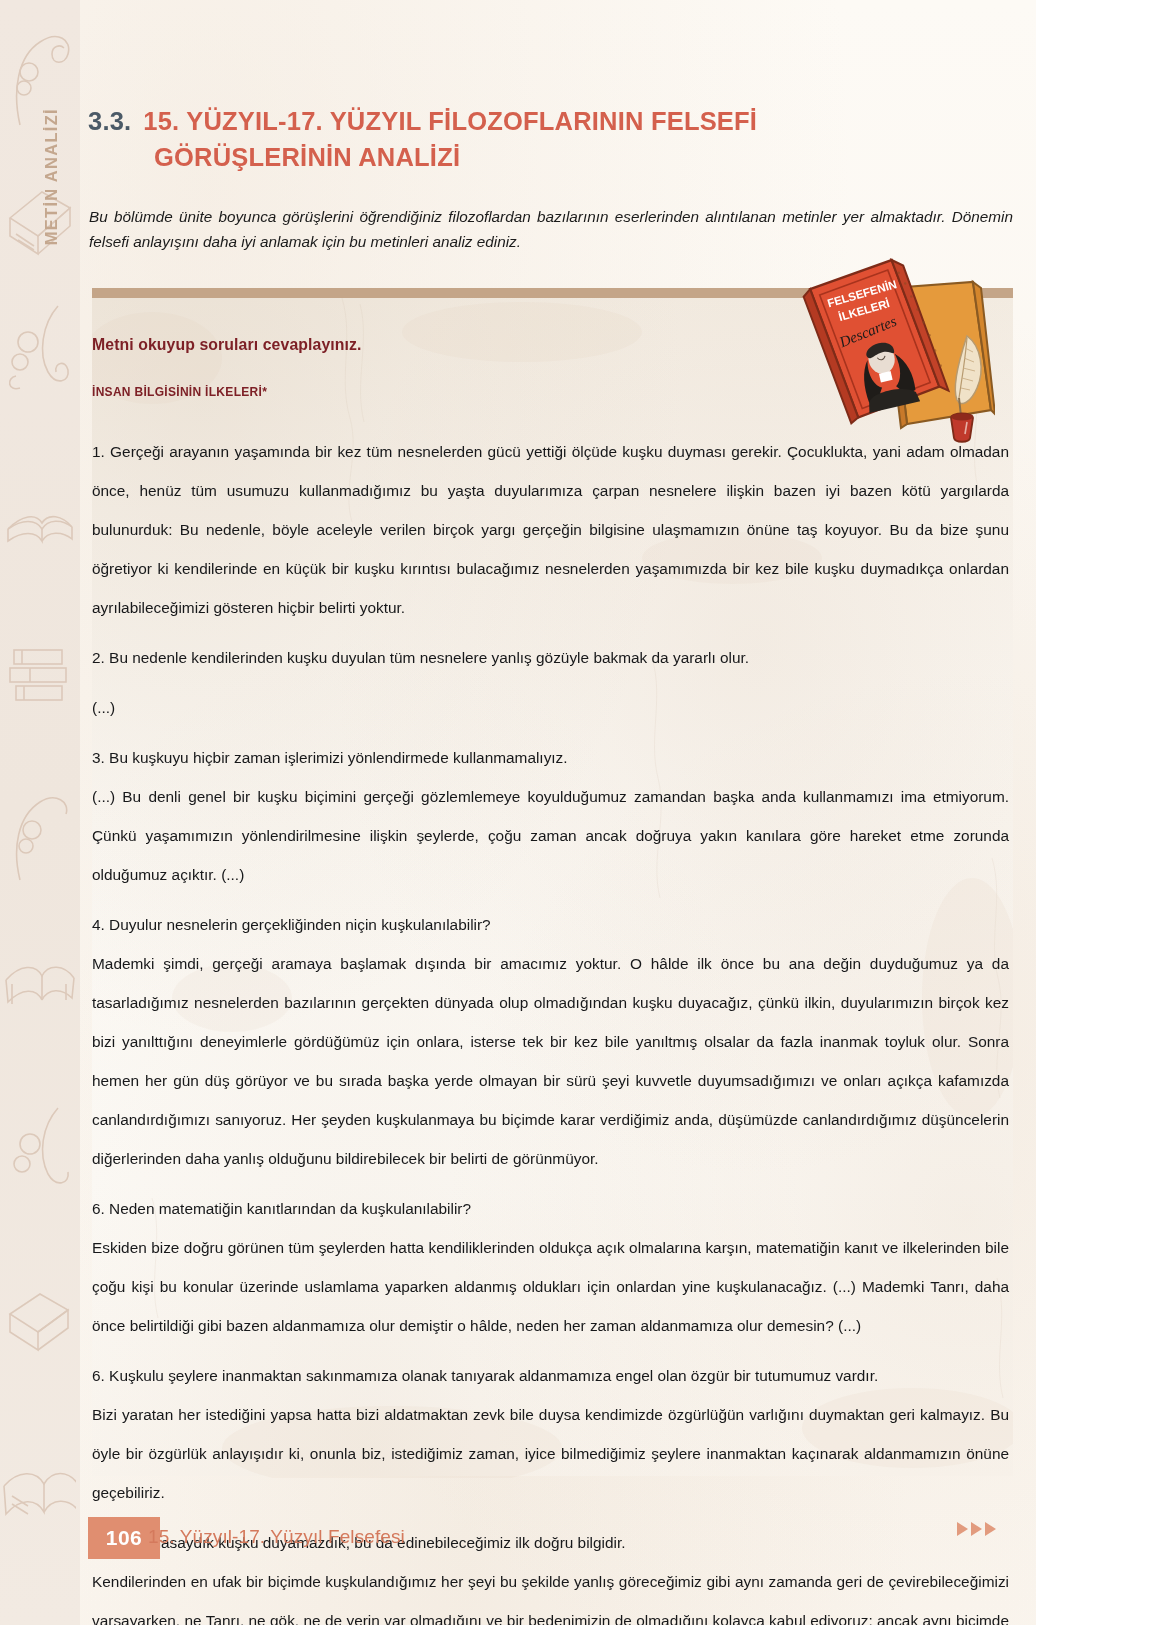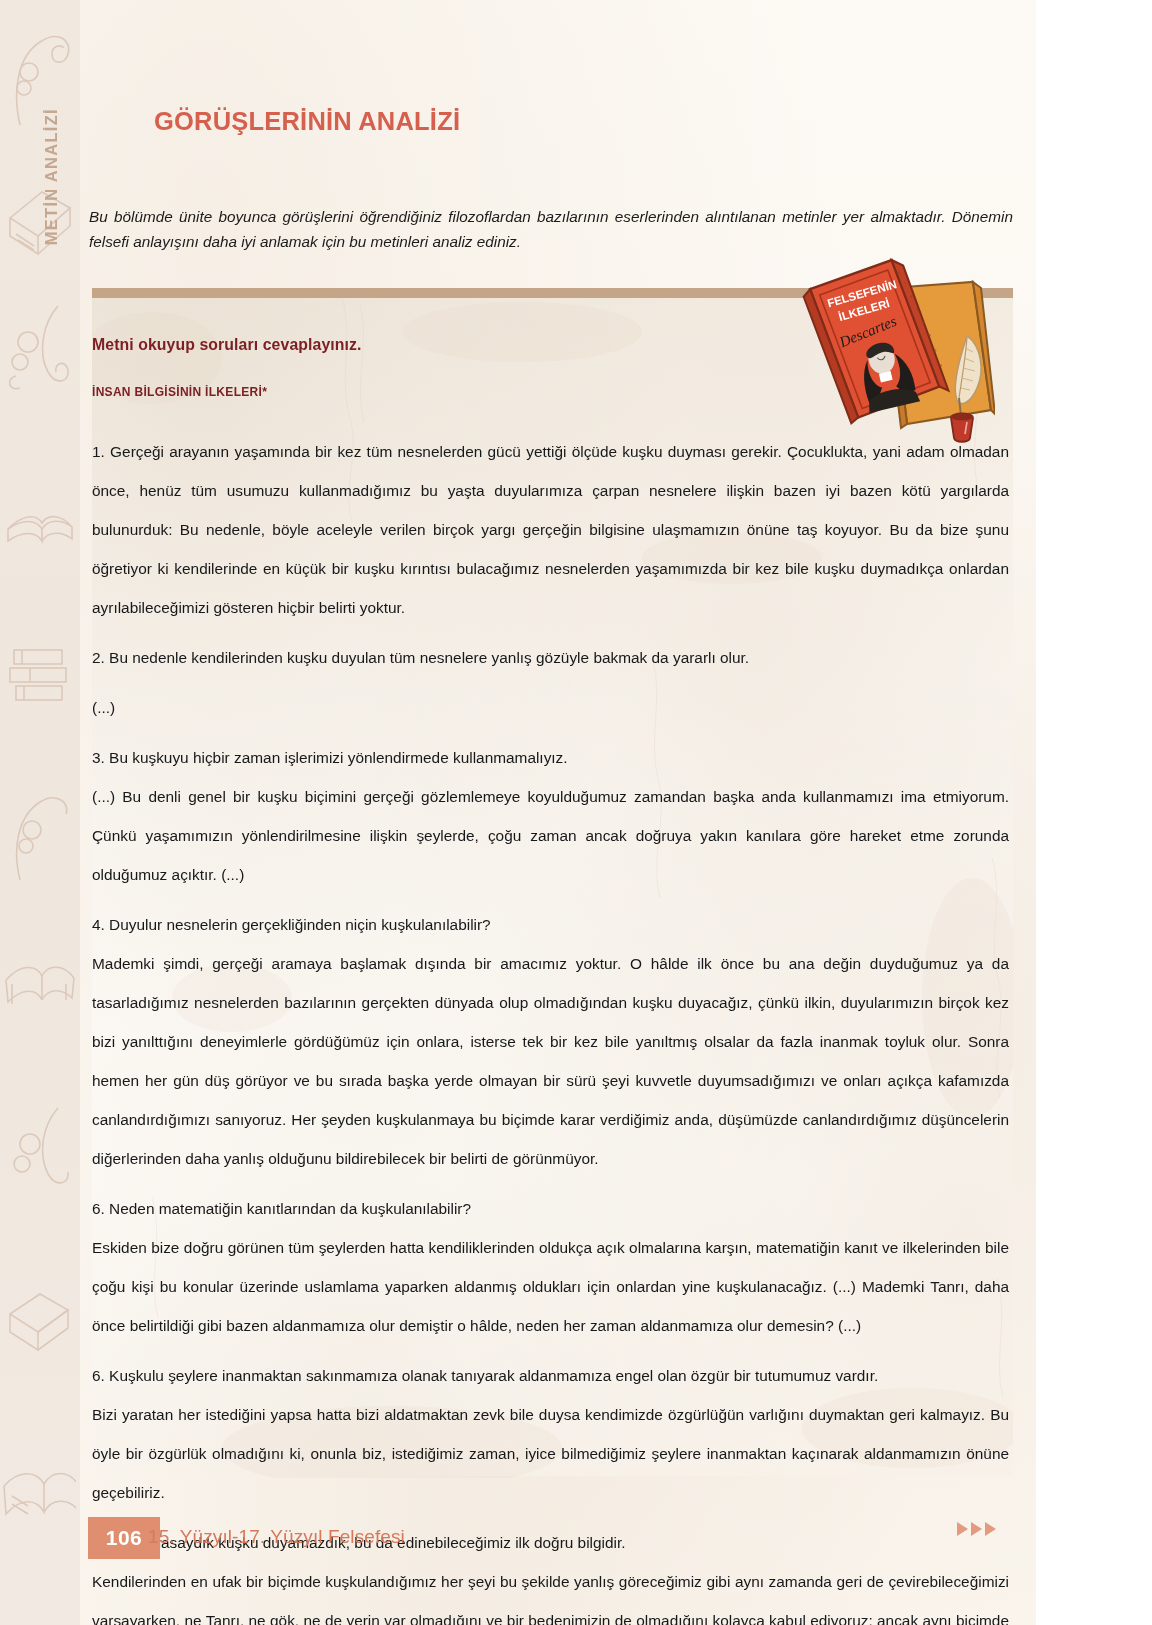--- a/index.html
+++ b/index.html
@@ -288,20 +288,23 @@
         <path d="M2 46 L4 74 C18 58 34 58 42 72 L42 44"></path>
         <path d="M42 72 C50 58 66 58 76 70 L76 44"></path>
         <path d="M10 56 L26 66 M10 64 L26 74"></path>
       </g>
     </svg>
 
     <div class="strip-label">METİN ANALİZİ</div>
   </div>
 
   <div class="title-block">
+    <div class="title-line">
+      <span class="title-num">3.3.</span><span>15. YÜZYIL-17. YÜZYIL FİLOZOFLARININ FELSEFİ</span>
+    </div>
     <div class="title-line title-line2">GÖRÜŞLERİNİN ANALİZİ</div>
   </div>
 
   <div class="intro">Bu bölümde ünite boyunca görüşlerini öğrendiğiniz filozoflardan bazılarının eserlerinden alıntılanan metinler yer almaktadır. Dönemin felsefi anlayışını daha iyi anlamak için bu metinleri analiz ediniz.</div>
 
   <div class="card">
     <svg class="card-texture" width="921" height="1180" viewBox="0 0 921 1180" preserveAspectRatio="none">
       <g fill="none" stroke="#cdbba8" stroke-width="1" opacity=".35">
         <path d="M250 0 C262 40 246 80 258 120 C268 156 250 190 260 224"></path>
         <path d="M268 6 C278 44 262 84 272 124"></path>
@@ -332,21 +335,21 @@
     <p>1. Gerçeği arayanın yaşamında bir kez tüm nesnelerden gücü yettiği ölçüde kuşku duyması gerekir. Çocuklukta, yani adam olmadan önce, henüz tüm usumuzu kullanmadığımız bu yaşta duyularımıza çarpan nesnelere ilişkin bazen iyi bazen kötü yargılarda bulunurduk: Bu nedenle, böyle aceleyle verilen birçok yargı gerçeğin bilgisine ulaşmamızın önüne taş koyuyor. Bu da bize şunu öğretiyor ki kendilerinde en küçük bir kuşku kırıntısı bulacağımız nesnelerden yaşamımızda bir kez bile kuşku duymadıkça onlardan ayrılabileceğimizi gösteren hiçbir belirti yoktur.</p>
     <p>2. Bu nedenle kendilerinden kuşku duyulan tüm nesnelere yanlış gözüyle bakmak da yararlı olur.</p>
     <p>(...)</p>
     <p class="tight">3. Bu kuşkuyu hiçbir zaman işlerimizi yönlendirmede kullanmamalıyız.</p>
     <p>(...) Bu denli genel bir kuşku biçimini gerçeği gözlemlemeye koyulduğumuz zamandan başka anda kullanmamızı ima etmiyorum. Çünkü yaşamımızın yönlendirilmesine ilişkin şeylerde, çoğu zaman ancak doğruya yakın kanılara göre hareket etme zorunda olduğumuz açıktır. (...)</p>
     <p class="tight">4. Duyulur nesnelerin gerçekliğinden niçin kuşkulanılabilir?</p>
     <p>Mademki şimdi, gerçeği aramaya başlamak dışında bir amacımız yoktur. O hâlde ilk önce bu ana değin duyduğumuz ya da tasarladığımız nesnelerden bazılarının gerçekten dünyada olup olmadığından kuşku duyacağız, çünkü ilkin, duyularımızın birçok kez bizi yanılttığını deneyimlerle gördüğümüz için onlara, isterse tek bir kez bile yanıltmış olsalar da fazla inanmak toyluk olur. Sonra hemen her gün düş görüyor ve bu sırada başka yerde olmayan bir sürü şeyi kuvvetle duyumsadığımızı ve onları açıkça kafamızda canlandırdığımızı sanıyoruz. Her şeyden kuşkulanmaya bu biçimde karar verdiğimiz anda, düşümüzde canlandırdığımız düşüncelerin diğerlerinden daha yanlış olduğunu bildirebilecek bir belirti de görünmüyor.</p>
     <p class="tight">6. Neden matematiğin kanıtlarından da kuşkulanılabilir?</p>
     <p>Eskiden bize doğru görünen tüm şeylerden hatta kendiliklerinden oldukça açık olmalarına karşın, matematiğin kanıt ve ilkelerinden bile çoğu kişi bu konular üzerinde uslamlama yaparken aldanmış oldukları için onlardan yine kuşkulanacağız. (...) Mademki Tanrı, daha önce belirtildiği gibi bazen aldanmamıza olur demiştir o hâlde, neden her zaman aldanmamıza olur demesin? (...)</p>
     <p class="tight">6. Kuşkulu şeylere inanmaktan sakınmamıza olanak tanıyarak aldanmamıza engel olan özgür bir tutumumuz vardır.</p>
-    <p>Bizi yaratan her istediğini yapsa hatta bizi aldatmaktan zevk bile duysa kendimizde özgürlüğün varlığını duymaktan geri kalmayız. Bu öyle bir özgürlük olmadığını ki, onunla biz, istediğimiz zaman, iyice bilmediğimiz şeylere inanmaktan kaçınarak aldanmamızın önüne geçebiliriz.</p>
+    <p>Bizi yaratan her istediğini yapsa hatta bizi aldatmaktan zevk bile duysa kendimizde özgürlüğün varlığını duymaktan geri kalmayız. Bu öyle bir özgürlük anlayışıdır ki, onunla biz, istediğimiz zaman, iyice bilmediğimiz şeylere inanmaktan kaçınarak aldanmamızın önüne geçebiliriz.</p>
     <p class="tight">7. Var olmasaydık kuşku duyamazdık, bu da edinebileceğimiz ilk doğru bilgidir.</p>
     <p>Kendilerinden en ufak bir biçimde kuşkulandığımız her şeyi bu şekilde yanlış göreceğimiz gibi aynı zamanda geri de çevirebileceğimizi varsayarken, ne Tanrı, ne gök, ne de yerin var olmadığını ve bir bedenimizin de olmadığını kolayca kabul ediyoruz; ancak aynı biçimde tüm bu şeylerin gerçeğinden kuşkulanırken var olmadığımızı varsayamayız. Çünkü düşünen nesnelerin, düşünürken gerçekten var olmadığını</p>
   </div>
 
   <svg class="illus" viewBox="0 0 200 200">
 
     <g>
       <path d="M96 40 L178 34 L196 162 L112 176 Z" fill="#e59a3c" stroke="#8a5a22" stroke-width="2.2"></path>
       <path d="M178 34 L186 40 L200 166 L196 162 Z" fill="#d4862c" stroke="#8a5a22" stroke-width="2"></path>
       <path d="M96 40 L112 176 L106 180 L90 46 Z" fill="#c8792a" stroke="#8a5a22" stroke-width="2"></path>

